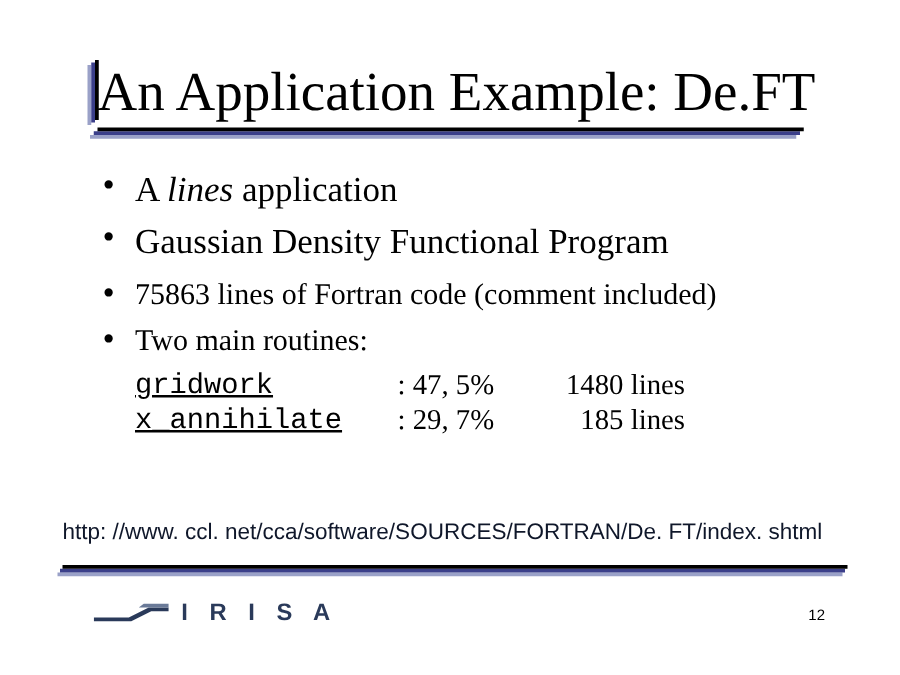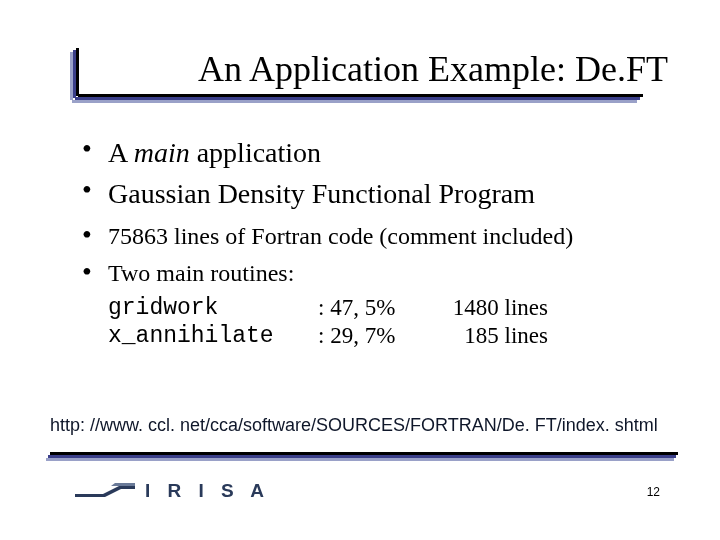--- a/index.html
+++ b/index.html
@@ -20,24 +20,23 @@
   }
 
   
   .title-wrap {
     position: absolute;
     left: 78px;
     top: 50px;
     width: 590px;
   }
   .title-text {
-    font-size: 36px;
+    font-size: 44px;
     line-height: 1.1;
     white-space: nowrap;
-    text-align: right;
   }
   .title-underline {
     position: relative;
     margin-top: 4px;
     height: 10px;
   }
   .title-underline .shadow1 {
     position: absolute;
     left: -6px; top: 6px;
     width: 565px; height: 3px;
@@ -100,20 +99,21 @@
     margin-left: 26px;
     font-size: 23px;
   }
   .routines .row {
     display: flex;
     margin-bottom: 2px;
   }
   .routines .name {
     font-family: "Courier New", Courier, monospace;
     width: 210px;
+    text-decoration: underline;
   }
   .routines .pct {
     width: 110px;
     font-family: "Times New Roman", Times, serif;
   }
   .routines .lines {
     width: 120px;
     text-align: right;
   }
 
@@ -185,21 +185,21 @@
     <div class="title-underline">
       <div class="shadow1"></div>
         <div class="shadow2"></div>
         <div class="main"></div>
     </div>
   </div>
 
   <div class="body">
     <ul class="main">
       <li class="big">
-        <span>A </span><span class="italic">main</span><span> application</span>
+        <span>A </span><span class="italic">lines</span><span> application</span>
       </li>
       <li class="big">
         <span>Gaussian Density Functional Program</span>
       </li>
       <li class="med" style="margin-top:10px">
         <span>75863 lines of Fortran code (comment included)</span>
       </li>
       <li class="med">
         <span>Two main routines:</span>
       </li>

